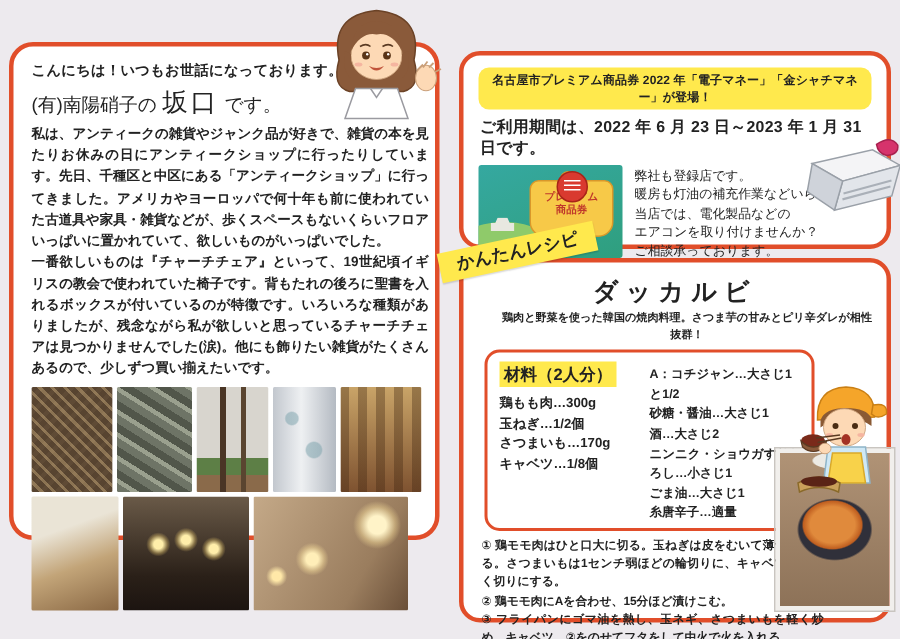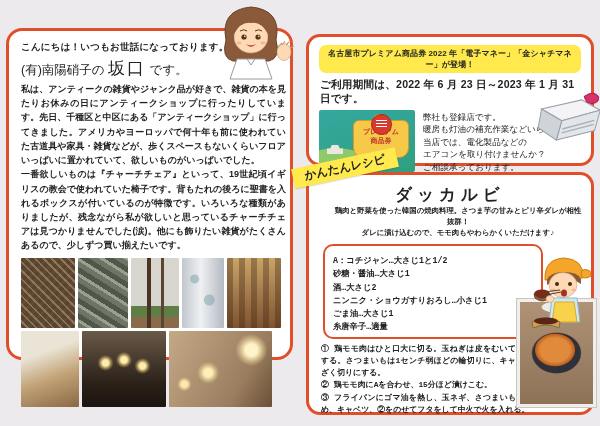--- a/index.html
+++ b/index.html
@@ -69,21 +69,21 @@
   .badge-title{font-size:7px;line-height:1.25;font-weight:700;color:#c0392b;margin-top:7px;letter-spacing:0;}
   .badge-circle{position:absolute;left:17px;top:-7px;width:19px;height:19px;border-radius:50%;
     background:#d93a2f;border:1px solid #a82418;}
   .badge-circle i{position:absolute;left:4px;width:11px;height:1px;background:#fff;display:block;}
   .bow{position:absolute;left:21px;bottom:-5px;width:12px;height:10px;}
   .bow:before,.bow:after{content:"";position:absolute;left:5px;top:0;width:3px;height:11px;background:#d93a2f;}
   .bow:before{transform:rotate(35deg);} .bow:after{transform:rotate(-35deg);}
   .promo-lines{font-size:8.6px;font-weight:400;line-height:1.45;padding-top:1px;}
   #aircon{position:absolute;left:536px;top:84px;width:66px;height:72px;z-index:7;}
   
-  #recipe-panel{left:306px;top:172px;width:288px;height:243px;padding:4px 8px;border-radius:14px;font-family:Liberation Mono, monospace;}
+  #recipe-panel{left:306px;top:172px;width:288px;height:243px;padding:4px 8px;border-radius:14px;}
   #ribbon{position:absolute;left:292px;top:158px;z-index:8;background:#ffe94d;
     padding:2px 12px 3px 12px;font-size:11.5px;font-weight:700;transform:rotate(-12deg);
     box-shadow:0 1px 1px rgba(0,0,0,.15);}
   .recipe-title{text-align:center;font-size:16.5px;font-weight:700;letter-spacing:5px;margin-top:5px;}
   .recipe-desc{text-align:center;font-size:7.4px;font-weight:600;line-height:1.5;margin-left:16px;}
   .ing-box{border:2px solid #e14e2a;border-radius:10px;margin:5px 40px 4px 6px;
     padding:5px 6px 4px 8px;display:flex;gap:8px;}
   .ing-left{flex:0 0 92px;}
   .ing-head{display:inline-block;background:#ffe94d;font-size:11px;font-weight:700;padding:1px 3px;}
   .ing-list{font-size:8.8px;font-weight:600;line-height:1.55;margin-top:4px;}
@@ -191,23 +191,31 @@
     <path d="M28,50 L58,36 M28,46 L58,32" stroke="#aab0b8" stroke-width="1.4" fill="none"></path>
     <path d="M44,10 Q52,2 58,8 Q60,14 52,16 Q46,16 44,10 Z" fill="#d6336c" stroke="#a8204e" stroke-width="1"></path>
   </g>
 </svg>
 
 <div id="ribbon">かんたんレシピ</div>
 
 <div class="panel" id="recipe-panel">
   <div class="recipe-title">ダッカルビ</div>
   <div class="recipe-desc">鶏肉と野菜を使った韓国の焼肉料理。さつま芋の甘みとピリ辛ダレが相性抜群！</div>
-  <div class="recipe-desc">ダレに漬け込むので、モモ肉もやわらかくいただけます♪</div>
 
   <div class="ing-box">
+    <div class="ing-left">
+      <span class="ing-head">材料（2人分）</span>
+      <div class="ing-list">
+        <div>鶏もも肉…300g</div>
+        <div>玉ねぎ…1/2個</div>
+        <div>さつまいも…170g</div>
+        <div>キャベツ…1/8個</div>
+      </div>
+    </div>
     <div class="ing-right">
       <div>A：コチジャン…大さじ1と1/2</div>
       <div>砂糖・醤油…大さじ1</div>
       <div>酒…大さじ2</div>
       <div>ニンニク・ショウガすりおろし…小さじ1</div>
       <div>ごま油…大さじ1</div>
       <div>糸唐辛子…適量</div>
     </div>
   </div>
 

